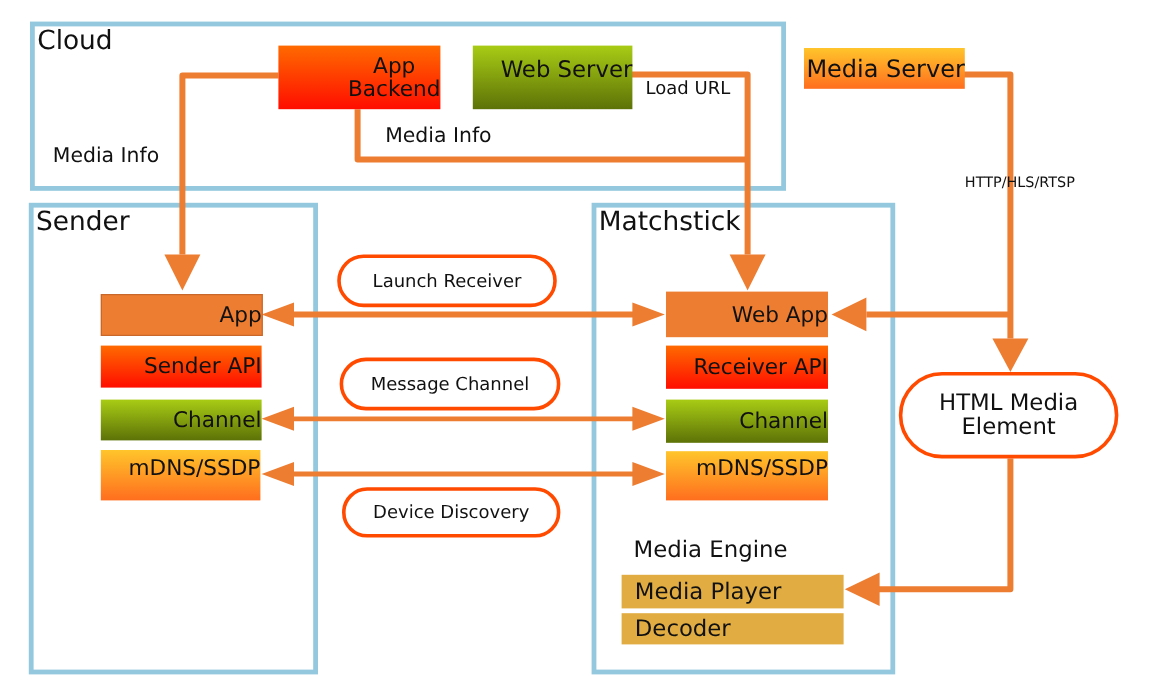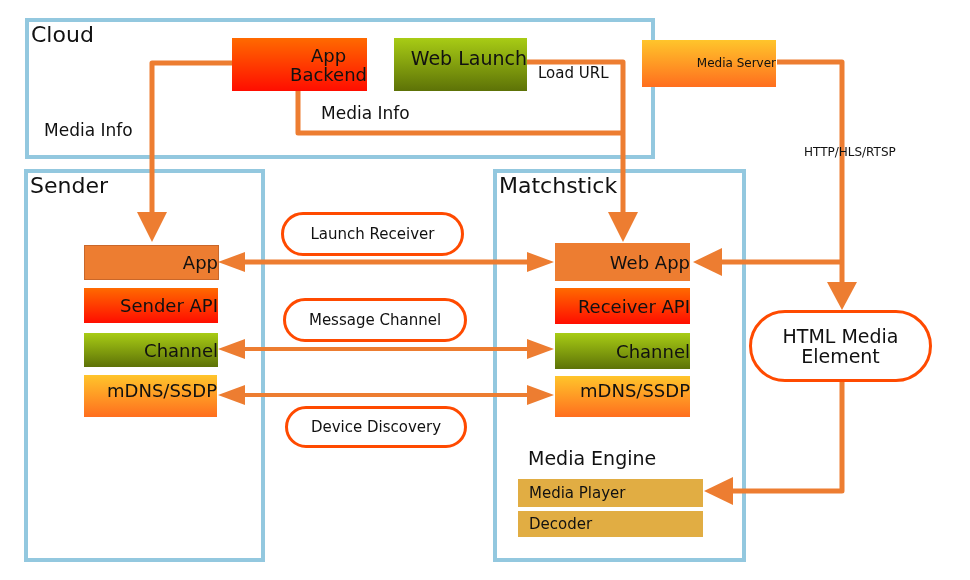--- a/index.html
+++ b/index.html
@@ -4,21 +4,21 @@
 <style>
   html, body { margin:0; padding:0; background:#ffffff; }
   body { width:970px; height:580px; position:relative; overflow:hidden; font-family:"DejaVu Sans", sans-serif; color:#111; }
   .group { position:absolute; border:4px solid #93c8df; box-sizing:border-box; }
   .group-title { position:absolute; left:2px; top:0px; font-size:22px; line-height:26px; color:#111; }
   .box { position:absolute; box-sizing:border-box; display:flex; align-items:center; justify-content:flex-end; text-align:center; font-size:18px; line-height:19px; color:#111; }
   .orange-flat { background:#ed7d31; border:1px solid #c9672a; }
   .red-grad { background:linear-gradient(to bottom, #ff6a00 0%, #ff0d00 100%); }
   .green-grad { background:linear-gradient(to bottom, #a8cc15 0%, #5d7207 100%); }
   .yellow-grad { background:linear-gradient(to bottom, #ffc52b 0%, #ff6e1e 100%); }
-  .gold { background:#e1ad43; justify-content:flex-start; padding-left:11px; font-size:15px; }
+  .gold { background:#e1ad43; justify-content:flex-start; padding-left:11px; font-size:19px; }
   .pill { position:absolute; box-sizing:border-box; border:3px solid #ff4a00; border-radius:24px; background:#fff; display:flex; align-items:center; justify-content:center; font-size:15px; color:#111; }
   .label { position:absolute; font-size:17px; color:#111; white-space:nowrap; }
   .small-label { position:absolute; font-size:12px; color:#111; white-space:nowrap; }
   svg.connectors { position:absolute; left:0; top:0; width:970px; height:580px; pointer-events:none; }
 </style>
 </head>
 <body>
 
 <div class="group" style="left:25px; top:18px; width:630px; height:141px;">
   <div class="group-title">Cloud</div>
@@ -64,23 +64,23 @@
     <polygon points="527,385 527,405 554,395"></polygon>
     <polygon points="733,477 733,505 704,491"></polygon>
   </g>
 </svg>
 
 <div class="box red-grad" style="left:232px; top:38px; width:135px; height:53px; white-space:pre-line;">
   <span>App
 Backend</span>
 </div>
 <div class="box green-grad" style="left:394px; top:38px; width:133px; height:53px; font-size:19px; align-items:flex-start; padding-top:11px;">
-  <span>Web Launch</span>
+  <span>Web Server</span>
 </div>
-<div class="box yellow-grad" style="left:642px; top:40px; width:134px; height:47px; font-size:12px;">
+<div class="box yellow-grad" style="left:670px; top:40px; width:134px; height:34px; font-size:20px;">
   <span>Media Server</span>
 </div>
 
 <div class="label" style="left:44px; top:120px;">Media Info</div>
 <div class="label" style="left:321px; top:103px;">Media Info</div>
 <div class="label" style="left:538px; top:64px; font-size:15px;">Load URL</div>
 <div class="small-label" style="left:804px; top:145px;">HTTP/HLS/RTSP</div>
 
 <div class="box orange-flat" style="left:84px; top:245px; width:135px; height:35px;">
   <span>App</span>

